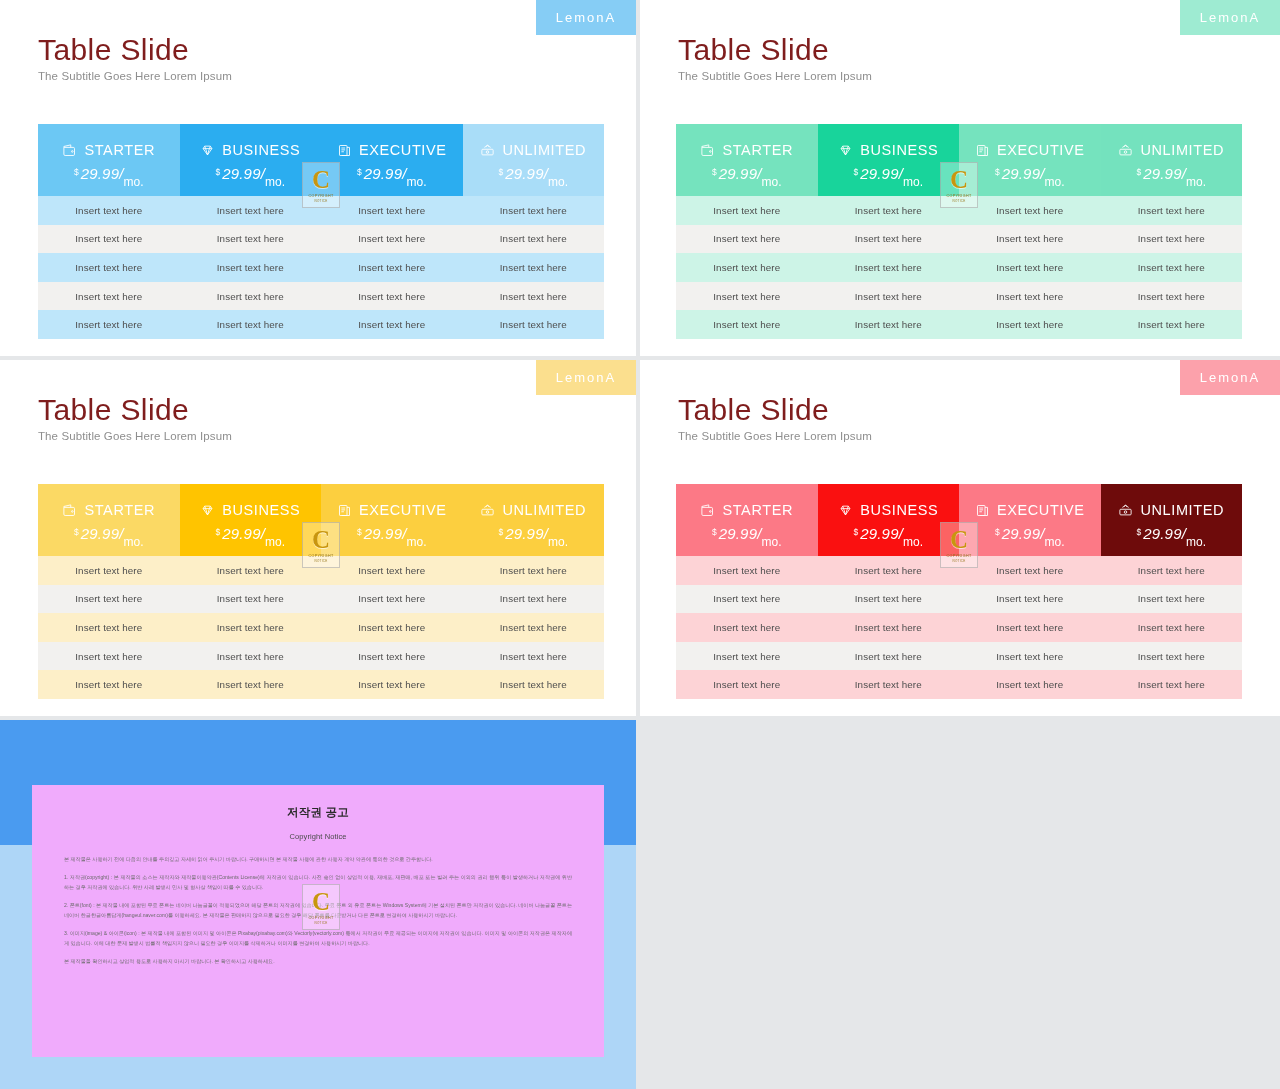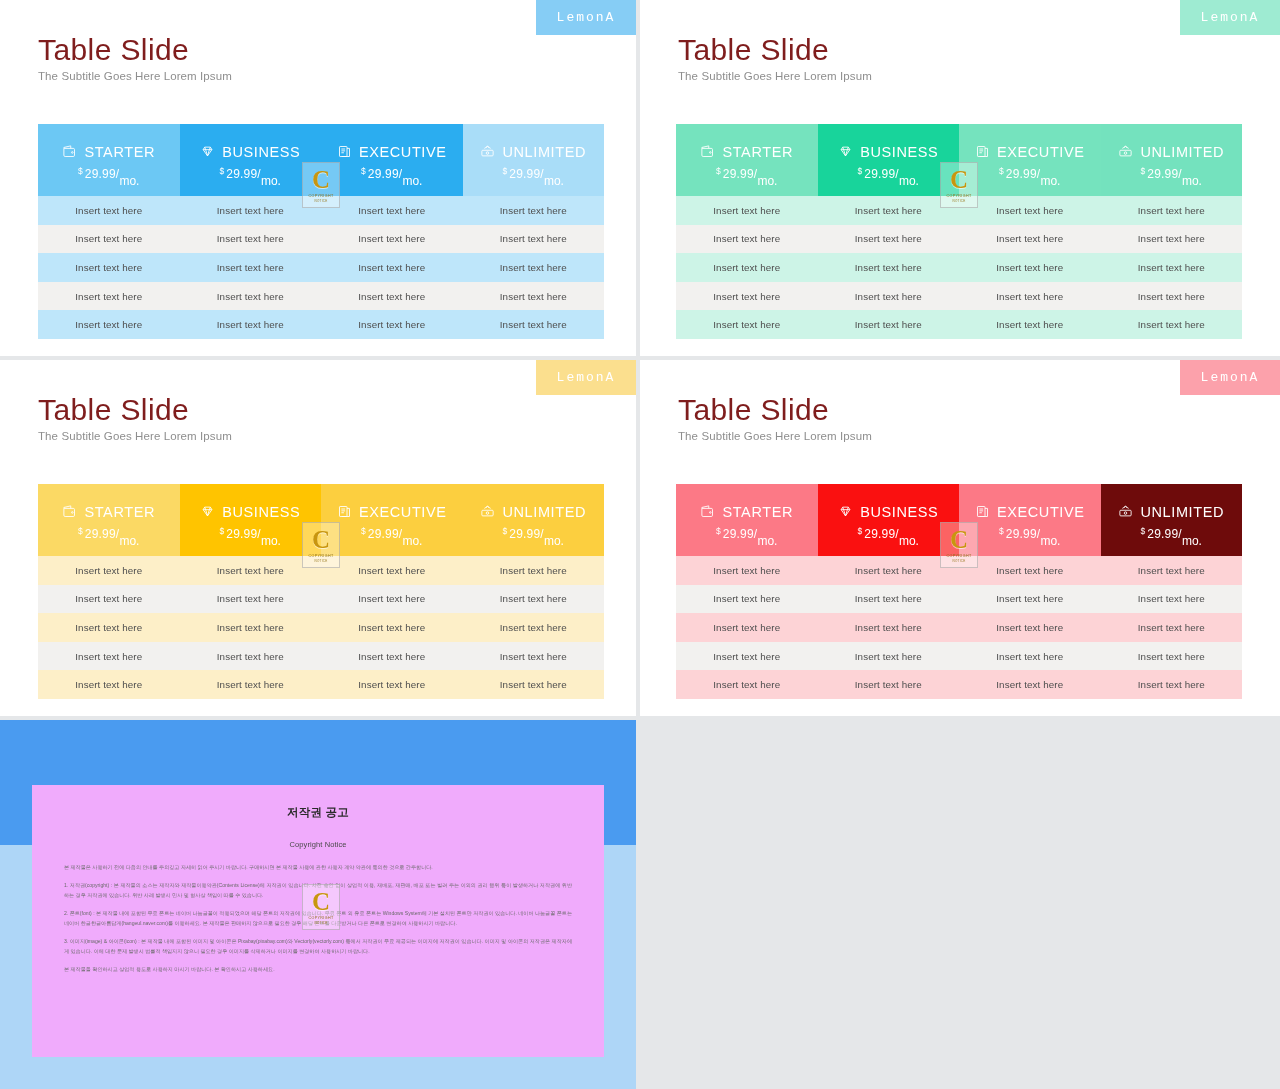--- a/index.html
+++ b/index.html
@@ -23,21 +23,21 @@
   #slide-1{left:640px;top:0;width:640px;height:356px;}
   #slide-2{left:0;top:360px;width:636px;height:356px;}
   #slide-3{left:640px;top:360px;width:640px;height:356px;}
 
   .badge{
     position:absolute;
     top:0;right:0;
     width:100px;height:35px;
     display:flex;align-items:center;justify-content:center;
     color:#ffffff;
-    font-family:Liberation Mono, monospace;
+    font-family:Liberation Sans, sans-serif;
     font-size:13px;
     letter-spacing:2px;
   }
 
   .slide-title{
     position:absolute;
     left:38px;top:33px;
     font-size:30px;
     font-weight:400;
     color:#7f1d1d;
@@ -83,21 +83,21 @@
     white-space:nowrap;
   }
   .th-ico{display:block;}
   .th-ico svg{display:block;}
   .th-price{
     display:flex;align-items:baseline;
     margin-top:3px;
     white-space:nowrap;
   }
   .cur{font-size:8.5px;margin-right:2px;position:relative;top:-4px;}
-  .amt{font-size:12px;letter-spacing:0.2px;}
+  .amt{font-size:15px;letter-spacing:0.2px;font-style:italic;}
   .per{font-size:12px;position:relative;top:7px;}
 
   .trow{display:flex;}
   .td{
     flex:1 1 0;
     height:28.6px;
     display:flex;align-items:center;justify-content:center;
     font-size:9.8px;
     color:#4e4e4e;
     letter-spacing:0.1px;
@@ -149,21 +149,21 @@
     font-size:11.5px;
     font-weight:700;
     color:#2b2b2b;
     margin-top:20px;
     letter-spacing:.2px;
   }
   .doc-subtitle{
     text-align:center;
     font-size:7.5px;
     color:#4a4a4a;
-    margin-top:20px;
+    margin-top:12px;
     letter-spacing:.1px;
   }
   .doc-body{
     margin:14px 32px 0 32px;
     color:#5b5b5b;
   }
   .doc-p{
     font-size:5.1px;
     line-height:1.85;
     margin:0 0 9px 0;

